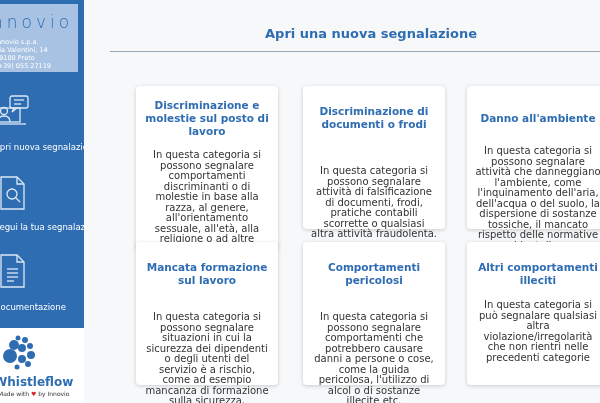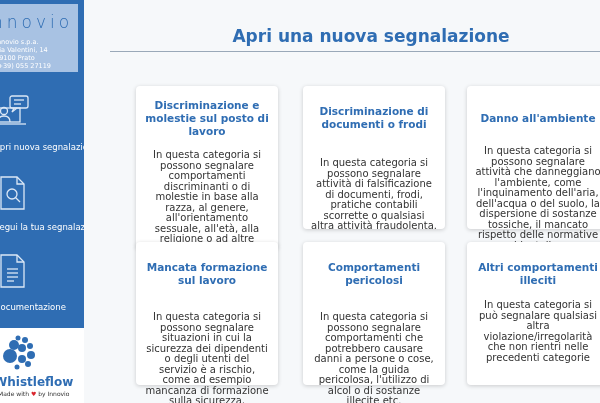--- a/index.html
+++ b/index.html
@@ -41,21 +41,21 @@
     .flow-name {
       position: absolute; left: -6px; top: 47px; font-size: 12px; font-weight: bold;
       color: #2f6db3; white-space: nowrap;
     }
     .flow-tag {
       position: absolute; left: -2px; top: 62px; font-size: 6px; color: #333; white-space: nowrap;
     }
     .heart { color: #d9272e; }
     .main-title {
       position: absolute; left: 110px; width: 490px; top: 26px; text-align: center;
-      font-size: 17px; font-weight: bold; color: #2f6db3; padding-left: 32px;
+      font-size: 13px; font-weight: bold; color: #2f6db3; padding-left: 32px;
     }
     .title-rule {
       position: absolute; left: 110px; top: 51px; width: 490px; height: 1px; background: #9aa8b8;
     }
     .card {
       position: absolute; background: #fff; border-radius: 4px;
       box-shadow: 0 1px 4px rgba(0,0,0,0.18);
       text-align: center; padding: 0 8px;
     }
     .card-title {
@@ -147,21 +147,21 @@
 <div class="main-title">Apri una nuova segnalazione</div>
 <div class="title-rule"></div>
 
 <div class="card" style="left:136px;top:86px;width:142px;height:163px">
   <div class="card-title">Discriminazione e molestie sul posto di lavoro</div>
   <div class="card-desc" style="margin-top:12px">In questa categoria si possono segnalare comportamenti discriminanti o di molestie in base alla razza, al genere, all'orientamento sessuale, all'età, alla religione o ad altre caratteristiche personali.</div>
 </div>
 
 <div class="card" style="left:303px;top:86px;width:142px;height:143px">
   <div class="card-title">Discriminazione di documenti o frodi</div>
-  <div class="card-desc" style="margin-top:20px">In questa categoria si possono segnalare attività di falsificazione di documenti, frodi, pratiche contabili scorrette o qualsiasi altra attività fraudolenta.</div>
+  <div class="card-desc" style="margin-top:28px">In questa categoria si possono segnalare attività di falsificazione di documenti, frodi, pratiche contabili scorrette o qualsiasi altra attività fraudolenta.</div>
 </div>
 
 <div class="card" style="left:467px;top:86px;width:142px;height:143px">
   <div class="card-title">Danno all'ambiente</div>
   <div class="card-desc" style="margin-top:8px">In questa categoria si possono segnalare attività che danneggiano l'ambiente, come l'inquinamento dell'aria, dell'acqua o del suolo, la dispersione di sostanze tossiche, il mancato rispetto delle normative ambientali, ecc.</div>
 </div>
 
 <div class="card" style="left:136px;top:242px;width:142px;height:143px">
   <div class="card-title">Mancata formazione sul lavoro</div>
   <div class="card-desc" style="">In questa categoria si possono segnalare situazioni in cui la sicurezza dei dipendenti o degli utenti del servizio è a rischio, come ad esempio mancanza di formazione sulla sicurezza, mancanza di equipaggiamento di protezione, attrezzature non conformi, ecc.</div>

